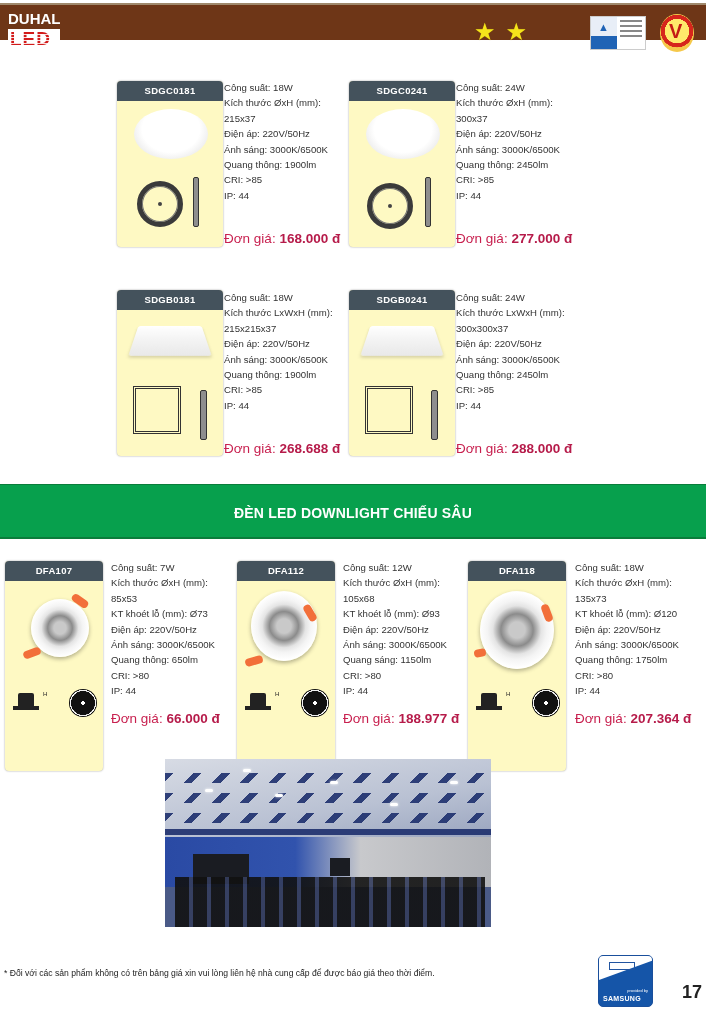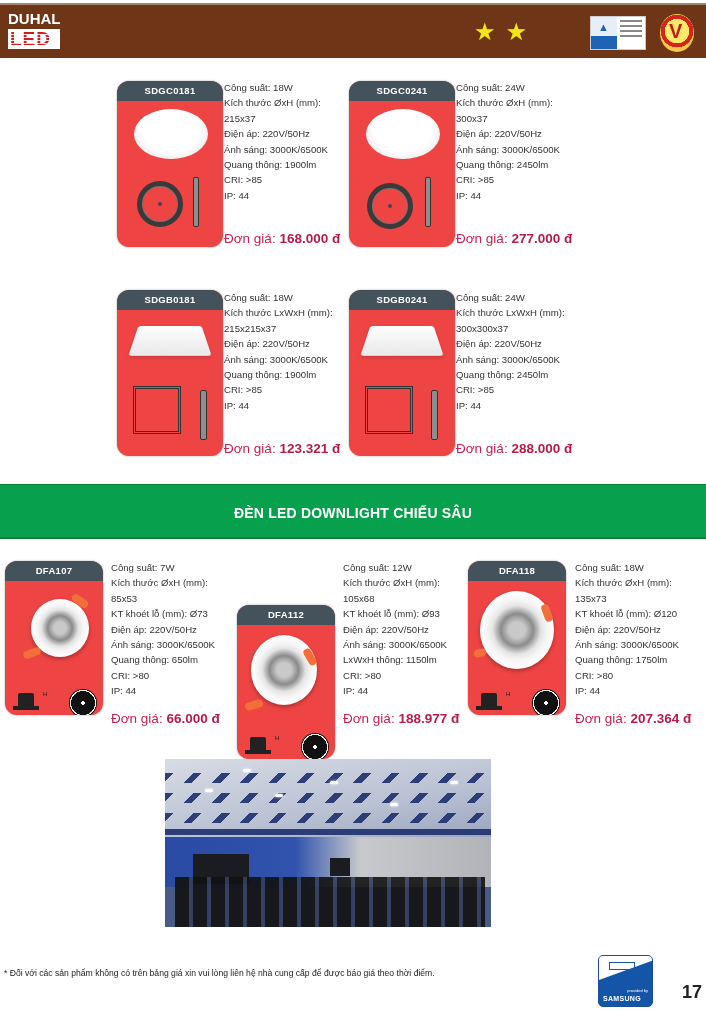--- a/index.html
+++ b/index.html
@@ -1,40 +1,40 @@
 <!DOCTYPE html>
 <html><head>
 <meta charset="utf-8">
 <style>
   * { box-sizing: border-box; margin: 0; padding: 0; }
   html, body { width: 706px; height: 1011px; background: #ffffff; overflow: hidden; }
   body { position: relative; font-family: "Liberation Sans", "DejaVu Sans", sans-serif; color: #333; }
 
   
-  .header { position: absolute; left: 0; top: 3px; width: 706px; height: 55px; background: #6e3617; border-top: 2px solid #a0896c; }
+  .header { position: absolute; left: 0; top: 3px; width: 706px; height: 37px; background: #6e3617; border-top: 2px solid #a0896c; }
   .logo { position: absolute; left: 8px; top: 6px; width: 55px; height: 42px; }
   .logo-top { color: #fff; font-weight: bold; font-size: 15px; letter-spacing: 0px; line-height: 16px; font-family: "Liberation Sans", sans-serif; }
   .logo-bottom { margin-top: 2px; width: 52px; height: 20px; background: #fff; position: relative; overflow: hidden; }
   .logo-bottom span { position: absolute; left: 2px; top: 0; color: #d21a1a; font-weight: bold; font-size: 19px; line-height: 20px; letter-spacing: 1px; }
   .logo-bottom::after { content: ""; position: absolute; inset: 0; background: repeating-linear-gradient(to bottom, transparent 0 2px, rgba(255,255,255,0.85) 2px 3px); }
   .header-title { position: absolute; left: 137px; top: 18px; color: #fff; font-weight: bold; font-size: 15px; letter-spacing: 0.2px; }
   .stars { position: absolute; left: 474px; top: 16px; display: flex; gap: 10px; }
   .star { color: #f5e41b; font-size: 24px; line-height: 22px; text-shadow: 0 0 1px #8a6a00; }
   .cert1 { position: absolute; left: 590px; top: 11px; width: 56px; height: 34px; background: #fff; border: 1px solid #ccc; display: flex; }
   .cert1 .tuv { width: 26px; height: 100%; background: linear-gradient(#e8eef7 0 60%, #1f63b5 60% 100%); position: relative; }
   .cert1 .tuv::before { content: "▲"; position: absolute; left: 7px; top: 4px; font-size: 11px; color: #1f63b5; }
   .cert1 .lines { flex: 1; padding: 3px; }
   .cert1 .lines i { display: block; height: 2px; background: #888; margin-bottom: 3px; }
   .cert2 { position: absolute; left: 660px; top: 9px; width: 34px; height: 38px; border-radius: 50%; background: radial-gradient(circle at 50% 45%, #ffe96b 0 45%, #d6261c 46% 60%, #f5c84a 61% 100%); }
   .cert2 span { position: absolute; left: 9px; top: 6px; color: #c41a14; font-weight: bold; font-size: 20px; }
 
   
-  .card { position: absolute; width: 106px; height: 166px; background: #ef4444; border-radius: 12px; overflow: hidden; box-shadow: 0 0 2px #999; }
+  .card { position: absolute; width: 106px; height: 166px; background: #fef9c3; border-radius: 4px; overflow: hidden; box-shadow: 0 0 2px #999; }
   .card-label { height: 20px; background: #44525c; color: #fff; font-weight: bold; font-size: 9.5px; text-align: center; line-height: 20px; letter-spacing: 0.3px; }
-  .card.dl { width: 98px; height: 154px; }
+  .card.dl { width: 98px; height: 210px; }
   .specs { position: absolute; font-size: 9.6px; line-height: 15.4px; color: #333; }
   .price { position: absolute; font-size: 13.5px; color: #c8204f; white-space: nowrap; }
   .price b { font-weight: bold; color: #b61b4a; }
   .dome { position: absolute; left: 17px; top: 28px; width: 74px; height: 50px; border-radius: 50%; background: radial-gradient(ellipse at 50% 40%, #ffffff 0 55%, #eeeeee 75%, #d8d8d8 100%); }
   .ring { position: absolute; width: 46px; height: 46px; border-radius: 50%; border: 5px solid #3a3a3a; box-shadow: inset 0 0 0 1px #777; }
   .ring::after { content: ""; position: absolute; left: 16px; top: 16px; width: 4px; height: 4px; border-radius: 50%; background: #444; }
   .side-bar { position: absolute; width: 6px; height: 50px; border: 1.5px solid #333; border-radius: 2px; background: #8e8e8e; }
   .square { position: absolute; left: 17px; top: 30px; width: 72px; height: 38px; background: linear-gradient(#fff, #e9e9e9); transform: perspective(90px) rotateX(40deg); border-radius: 3px; box-shadow: 0 2px 3px rgba(0,0,0,0.15); }
   .sq-outline { position: absolute; width: 48px; height: 48px; border: 3px double #333; }
   .downlight { position: absolute; border-radius: 50%; background: radial-gradient(circle, #c9c9c9 0 15%, #8b8b8b 30%, #e4e4e4 45%, #f4f4f4 55%, #ffffff 70%, #dcdcdc 100%); box-shadow: 0 2px 4px rgba(0,0,0,0.3); }
@@ -149,21 +149,21 @@
   <div>Kích thước LxWxH (mm):</div>
   <div>215x215x37</div>
   <div>Điện áp: 220V/50Hz</div>
   <div>Ánh sáng: 3000K/6500K</div>
   <div>Quang thông: 1900lm</div>
   <div>CRI: &gt;85</div>
   <div>IP: 44</div>
 </div>
 <div class="price" style="left:224px; top:441px;">
   <span>Đơn giá:</span>
-  <b>123.321 đ</b>
+  <b>268.688 đ</b>
 </div>
 
 <div class="card" style="left:349px; top:290px;">
   <div class="card-label">SDGB0241</div>
   <div class="square"></div>
   <div class="sq-outline" style="left:16px; top:96px;"></div>
   <div class="side-bar" style="left:82px; top:100px; width:7px;"></div>
 </div>
 <div class="specs" style="left:456px; top:290px;">
   <div>Công suất: 24W</div>
@@ -207,42 +207,42 @@
   <div>Ánh sáng: 3000K/6500K</div>
   <div>Quang thông: 650lm</div>
   <div>CRI: &gt;80</div>
   <div>IP: 44</div>
 </div>
 <div class="price" style="left:111px; top:711px;">
   <span>Đơn giá:</span>
   <b>66.000 đ</b>
 </div>
 
-<div class="card dl" style="left:237px; top:561px;margin-top:44px;">
+<div class="card dl" style="left:237px; top:561px;">
   <div class="card-label">DFA112</div>
   <div class="downlight" style="left:14px; top:30px; width:66px; height:70px;"></div>
   <div class="clip" style="left:64px; top:48px; transform:rotate(60deg);"></div>
   <div class="clip" style="left:8px; top:96px; transform:rotate(-15deg);"></div>
   <div class="dl-icons">
     <div class="dl-side">
         <div class="body"></div>
         <div class="base"></div>
       </div>
     <div class="dl-h">H</div>
     <div class="dl-front"></div>
   </div>
 </div>
 <div class="specs" style="left:343px; top:560px;">
   <div>Công suất: 12W</div>
   <div>Kích thước ØxH (mm):</div>
   <div>105x68</div>
   <div>KT khoét lỗ (mm): Ø93</div>
   <div>Điện áp: 220V/50Hz</div>
   <div>Ánh sáng: 3000K/6500K</div>
-  <div>LxWxH thông: 1150lm</div>
+  <div>Quang sáng: 1150lm</div>
   <div>CRI: &gt;80</div>
   <div>IP: 44</div>
 </div>
 <div class="price" style="left:343px; top:711px;">
   <span>Đơn giá:</span>
   <b>188.977 đ</b>
 </div>
 
 <div class="card dl" style="left:468px; top:561px;">
   <div class="card-label">DFA118</div>

